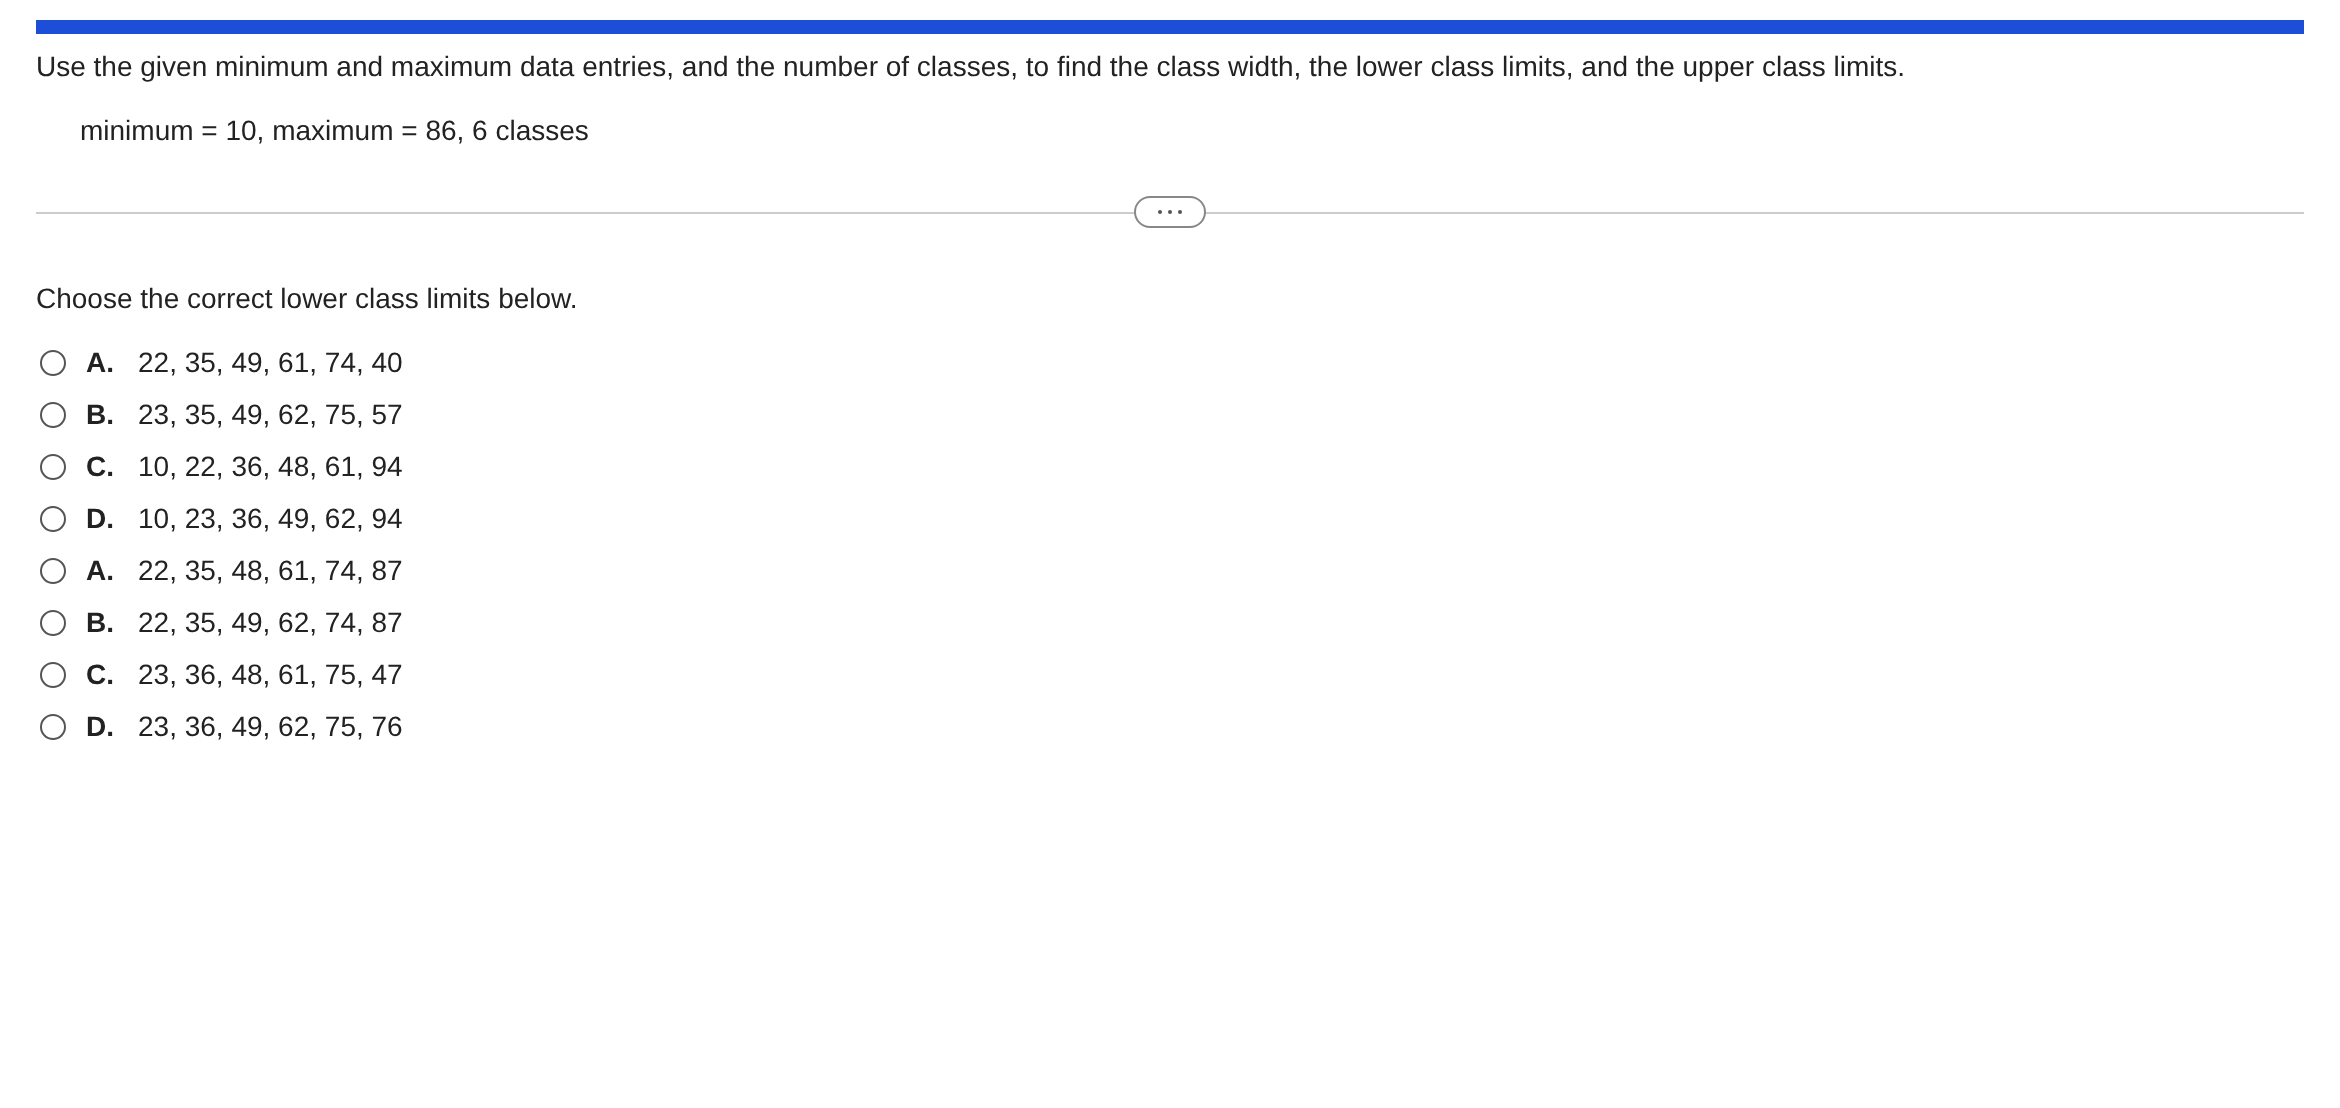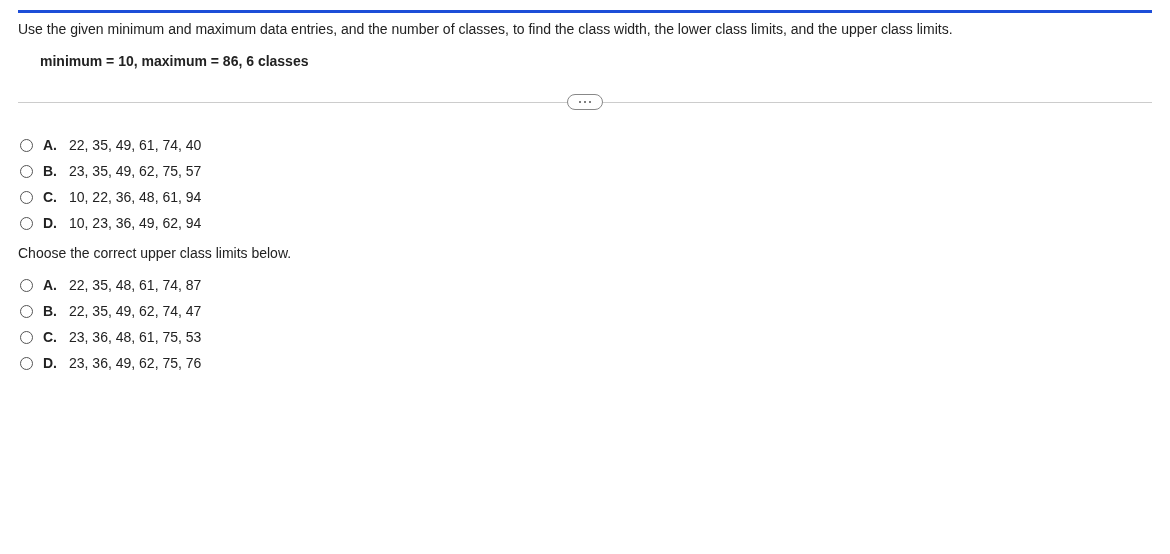--- a/index.html
+++ b/index.html
@@ -10,26 +10,25 @@
     font-family: Arial, Helvetica, sans-serif;
     font-size: 14px;
     color: #222;
     background: #fff;
   }
   .container {
     padding: 10px 18px 0 18px;
     box-sizing: border-box;
   }
   .instruction {
-    border-top: 3px solid #1d4ed8;
+    border-top: 7px solid #1d4ed8;
     padding-top: 8px;
   }
   .params {
     padding: 16px 0 16px 22px;
-    font-weight: bold;
   }
   .divider-row {
     position: relative;
     height: 22px;
     margin: 6px 0 24px 0;
   }
   .divider-line {
     position: absolute;
     top: 50%;
     left: 0;
@@ -112,20 +111,21 @@
   <div class="divider-row">
     <div class="divider-line"></div>
     <div class="ellipsis-badge">
       <span></span>
         <span></span>
         <span></span>
     </div>
   </div>
 
 
+  <div class="sub-prompt">Choose the correct lower class limits below.</div>
 
   <div>
     <div class="option-row">
       <div class="radio"></div>
       <span class="opt-letter">A.</span>
       <span class="opt-text">22, 35, 49, 61, 74, 40</span>
     </div>
     <div class="option-row">
       <div class="radio"></div>
       <span class="opt-letter">B.</span>
@@ -136,37 +136,36 @@
       <span class="opt-letter">C.</span>
       <span class="opt-text">10, 22, 36, 48, 61, 94</span>
     </div>
     <div class="option-row">
       <div class="radio"></div>
       <span class="opt-letter">D.</span>
       <span class="opt-text">10, 23, 36, 49, 62, 94</span>
     </div>
   </div>
 
-  <div class="sub-prompt group2">Choose the correct upper class limits below.</div>
 
   <div>
     <div class="option-row">
       <div class="radio"></div>
       <span class="opt-letter">A.</span>
       <span class="opt-text">22, 35, 48, 61, 74, 87</span>
     </div>
     <div class="option-row">
       <div class="radio"></div>
       <span class="opt-letter">B.</span>
-      <span class="opt-text">22, 35, 49, 62, 74, 47</span>
+      <span class="opt-text">22, 35, 49, 62, 74, 87</span>
     </div>
     <div class="option-row">
       <div class="radio"></div>
       <span class="opt-letter">C.</span>
-      <span class="opt-text">23, 36, 48, 61, 75, 53</span>
+      <span class="opt-text">23, 36, 48, 61, 75, 47</span>
     </div>
     <div class="option-row">
       <div class="radio"></div>
       <span class="opt-letter">D.</span>
       <span class="opt-text">23, 36, 49, 62, 75, 76</span>
     </div>
   </div>
 
 </div>
 

